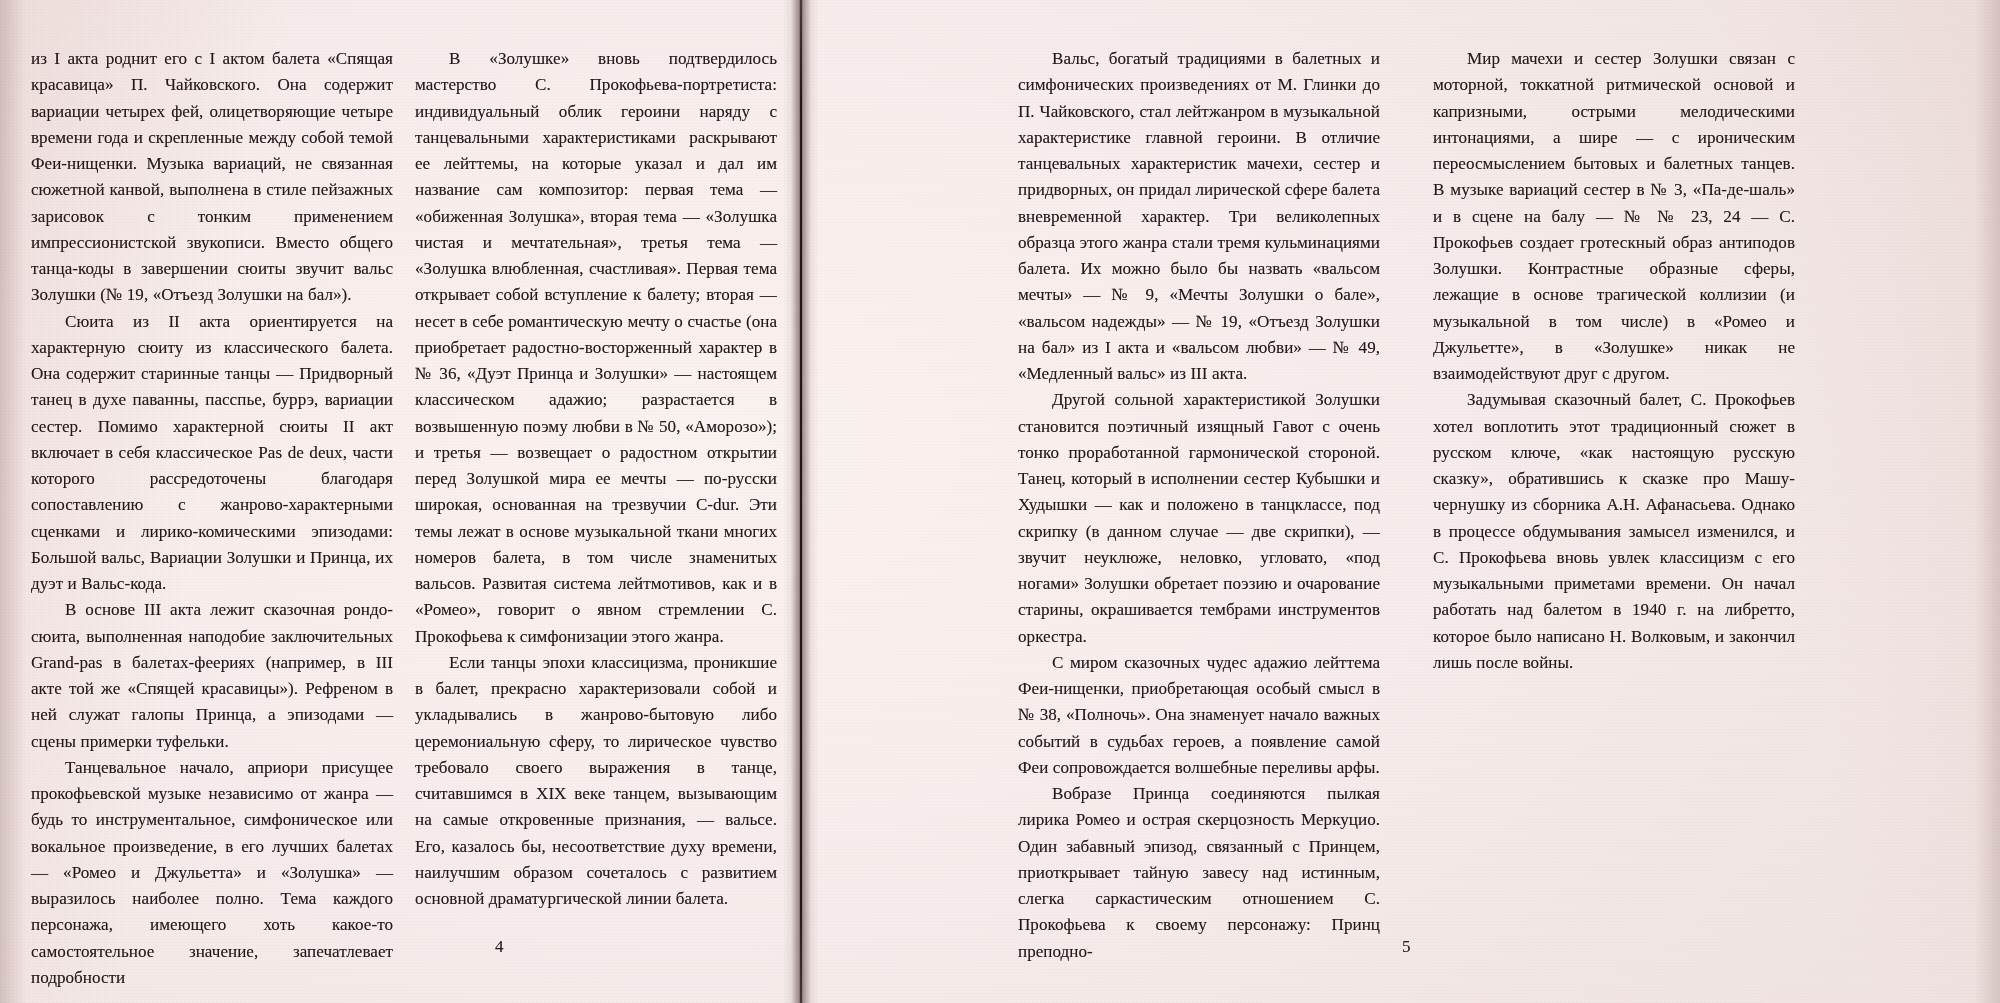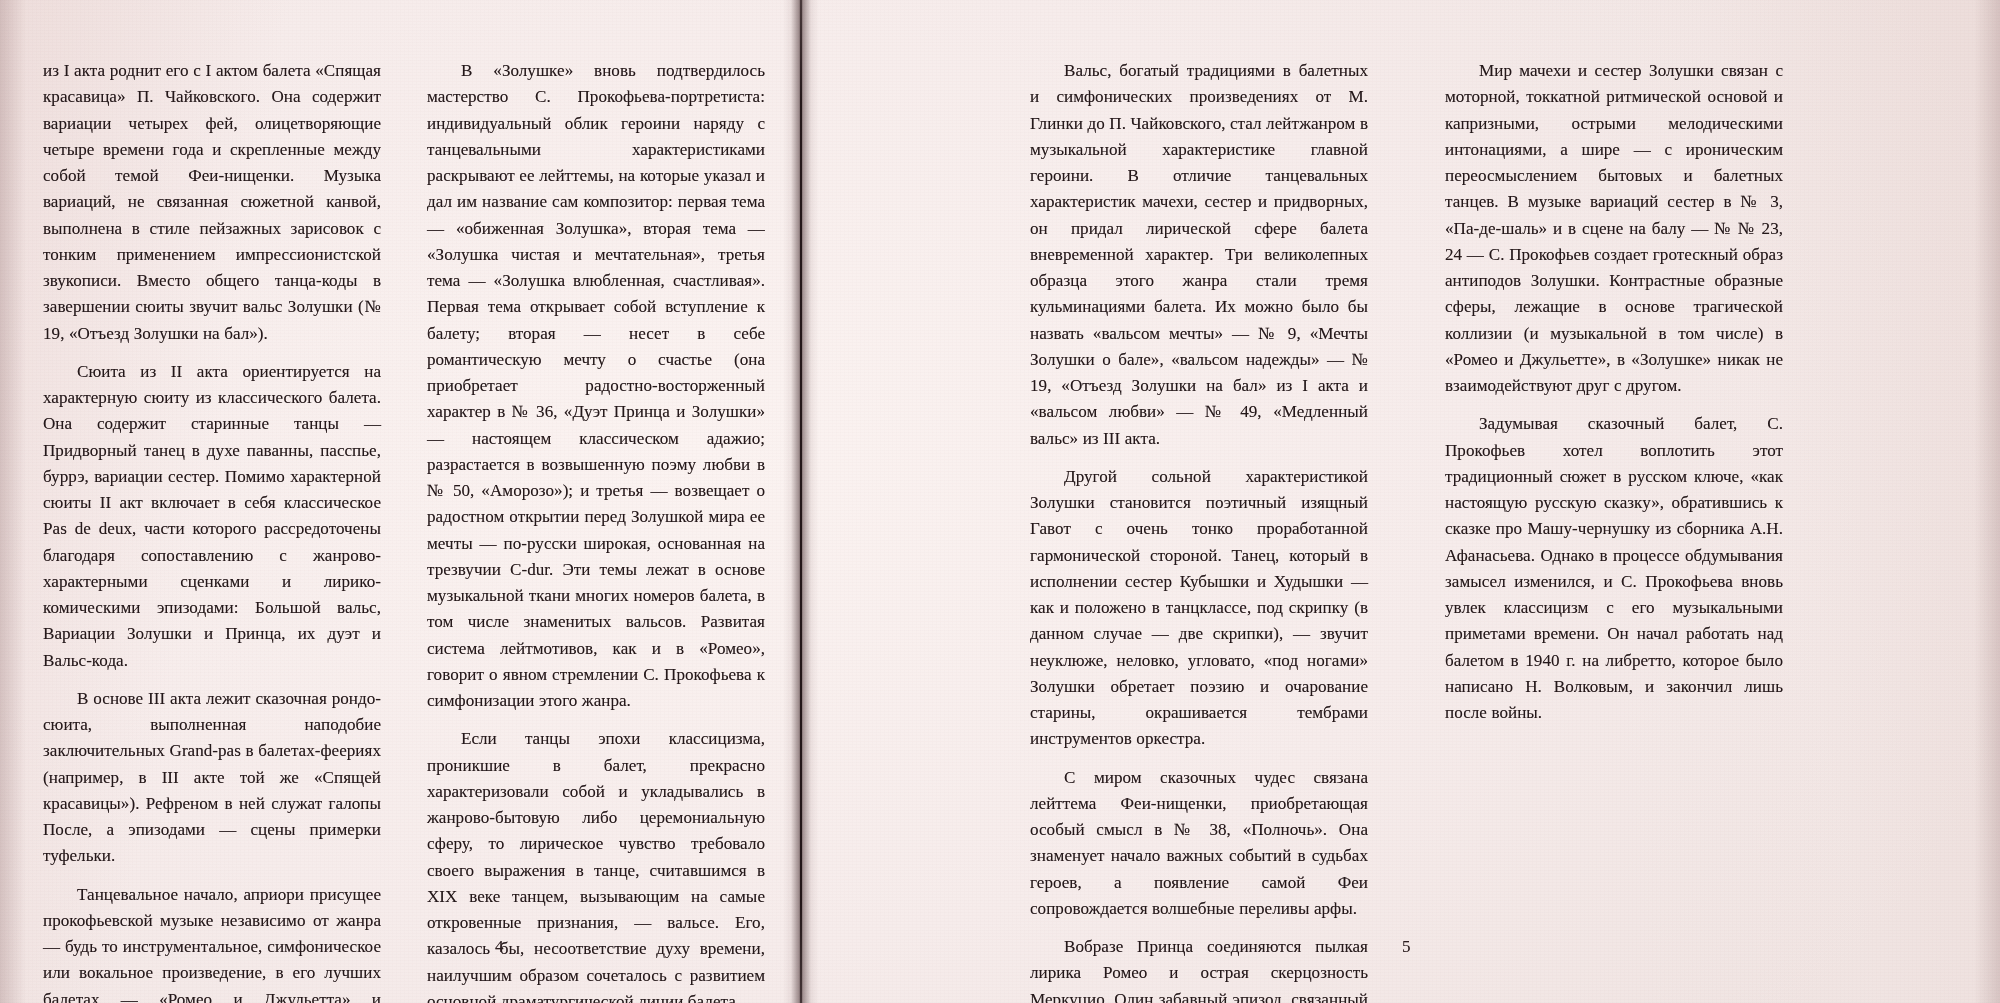--- a/index.html
+++ b/index.html
@@ -107,21 +107,21 @@
     hyphens: manual;
     letter-spacing: 0.02px;
     word-spacing: 0.2px;
   }
   #col-1 { left: 31px;   }
   #col-2 { left: 415px;  }
   #col-3 { left: 1018px; width: 362px; }
   #col-4 { left: 1433px; width: 362px; }
 
   .col p {
-    margin: 12px;
+    margin: 0;
     text-indent: 34px;
   }
   .col p.no-indent { text-indent: 0; }
 
   
   .folio {
     position: absolute;
     font-size: 17px;
     color: #2b1d1f;
     font-family: "Liberation Serif", "DejaVu Serif", serif;
@@ -141,36 +141,36 @@
 
   <div class="page-tint-left"></div>
   <div class="page-tint-right"></div>
 
   <div class="edge-shadow-left"></div>
   <div class="edge-shadow-right"></div>
 
   <div class="col" id="col-1">
     <p class="no-indent">из I акта роднит его с I актом балета «Спящая красавица» П. Чайковского. Она содержит вариации четырех фей, олицетворяющие четыре времени года и скрепленные между собой темой Феи-нищенки. Музыка вариаций, не связанная сюжетной канвой, выполнена в стиле пейзажных зарисовок с тонким применением импрессионистской звукописи. Вместо общего танца-коды в завершении сюиты звучит вальс Золушки (№ 19, «Отъезд Золушки на бал»).</p>
     <p>Сюита из II акта ориентируется на характерную сюиту из классического балета. Она содержит старинные танцы — Придворный танец в духе паванны, пасспье, буррэ, вариации сестер. Помимо характерной сюиты II акт включает в себя классическое Pas de deux, части которого рассредоточены благодаря сопоставлению с жанрово-характерными сценками и лирико-комическими эпизодами: Большой вальс, Вариации Золушки и Принца, их дуэт и Вальс-кода.</p>
-    <p>В основе III акта лежит сказочная рондо-сюита, выполненная наподобие заключительных Grand-pas в балетах-феериях (например, в III акте той же «Спящей красавицы»). Рефреном в ней служат галопы После, а эпизодами — сцены примерки туфельки.</p>
+    <p>В основе III акта лежит сказочная рондо-сюита, выполненная наподобие заключительных Grand-pas в балетах-феериях (например, в III акте той же «Спящей красавицы»). Рефреном в ней служат галопы Принца, а эпизодами — сцены примерки туфельки.</p>
     <p>Танцевальное начало, априори присущее прокофьевской музыке независимо от жанра — будь то инструментальное, симфоническое или вокальное произведение, в его лучших балетах — «Ромео и Джульетта» и «Золушка» — выразилось наиболее полно. Тема каждого персонажа, имеющего хоть какое-то самостоятельное значение, запечатлевает подробности</p>
   </div>
 
   <div class="col" id="col-2">
     <p>В «Золушке» вновь подтвердилось мастерство С. Прокофьева-портретиста: индивидуальный облик героини наряду с танцевальными характеристиками раскрывают ее лейттемы, на которые указал и дал им название сам композитор: первая тема — «обиженная Золушка», вторая тема — «Золушка чистая и мечтательная», третья тема — «Золушка влюбленная, счастливая». Первая тема открывает собой вступление к балету; вторая — несет в себе романтическую мечту о счастье (она приобретает радостно-восторженный характер в № 36, «Дуэт Принца и Золушки» — настоящем классическом адажио; разрастается в возвышенную поэму любви в № 50, «Аморозо»); и третья — возвещает о радостном открытии перед Золушкой мира ее мечты — по-русски широкая, основанная на трезвучии C-dur. Эти темы лежат в основе музыкальной ткани многих номеров балета, в том числе знаменитых вальсов. Развитая система лейтмотивов, как и в «Ромео», говорит о явном стремлении С. Прокофьева к симфонизации этого жанра.</p>
     <p>Если танцы эпохи классицизма, проникшие в балет, прекрасно характеризовали собой и укладывались в жанрово-бытовую либо церемониальную сферу, то лирическое чувство требовало своего выражения в танце, считавшимся в XIX веке танцем, вызывающим на самые откровенные признания, — вальсе. Его, казалось бы, несоответствие духу времени, наилучшим образом сочеталось с развитием основной драматургической линии балета.</p>
   </div>
 
   <div class="gutter"></div>
   <div class="gutter-line"></div>
 
   <div class="col" id="col-3">
     <p>Вальс, богатый традициями в балетных и симфонических произведениях от М. Глинки до П. Чайковского, стал лейтжанром в музыкальной характеристике главной героини. В отличие танцевальных характеристик мачехи, сестер и придворных, он придал лирической сфере балета вневременной характер. Три великолепных образца этого жанра стали тремя кульминациями балета. Их можно было бы назвать «вальсом мечты» — № 9, «Мечты Золушки о бале», «вальсом надежды» — № 19, «Отъезд Золушки на бал» из I акта и «вальсом любви» — № 49, «Медленный вальс» из III акта.</p>
     <p>Другой сольной характеристикой Золушки становится поэтичный изящный Гавот с очень тонко проработанной гармонической стороной. Танец, который в исполнении сестер Кубышки и Худышки — как и положено в танцклассе, под скрипку (в данном случае — две скрипки), — звучит неуклюже, неловко, угловато, «под ногами» Золушки обретает поэзию и очарование старины, окрашивается тембрами инструментов оркестра.</p>
-    <p>С миром сказочных чудес связана лейттема Феи-нищенки, приобретающая особый смысл в № 38, «Полночь». Она знаменует начало важных событий в судьбах героев, а появление самой Феи сопровождается волшебные переливы арфы.</p>
+    <p>С миром сказочных чудес адажио лейттема Феи-нищенки, приобретающая особый смысл в № 38, «Полночь». Она знаменует начало важных событий в судьбах героев, а появление самой Феи сопровождается волшебные переливы арфы.</p>
     <p>Вобразе Принца соединяются пылкая лирика Ромео и острая скерцозность Меркуцио. Один забавный эпизод, связанный с Принцем, приоткрывает тайную завесу над истинным, слегка саркастическим отношением С. Прокофьева к своему персонажу: Принц преподно-</p>
   </div>
 
   <div class="col" id="col-4">
     <p>Мир мачехи и сестер Золушки связан с моторной, токкатной ритмической основой и капризными, острыми мелодическими интонациями, а шире — с ироническим переосмыслением бытовых и балетных танцев. В музыке вариаций сестер в № 3, «Па-де-шаль» и в сцене на балу — № № 23, 24 — С. Прокофьев создает гротескный образ антиподов Золушки. Контрастные образные сферы, лежащие в основе трагической коллизии (и музыкальной в том числе) в «Ромео и Джульетте», в «Золушке» никак не взаимодействуют друг с другом.</p>
     <p>Задумывая сказочный балет, С. Прокофьев хотел воплотить этот традиционный сюжет в русском ключе, «как настоящую русскую сказку», обратившись к сказке про Машу-чернушку из сборника А.Н. Афанасьева. Однако в процессе обдумывания замысел изменился, и С. Прокофьева вновь увлек классицизм с его музыкальными приметами времени. Он начал работать над балетом в 1940 г. на либретто, которое было написано Н. Волковым, и закончил лишь после войны.</p>
   </div>
 
   <div class="folio" id="folio-left">4</div>
   <div class="folio" id="folio-right">5</div>

